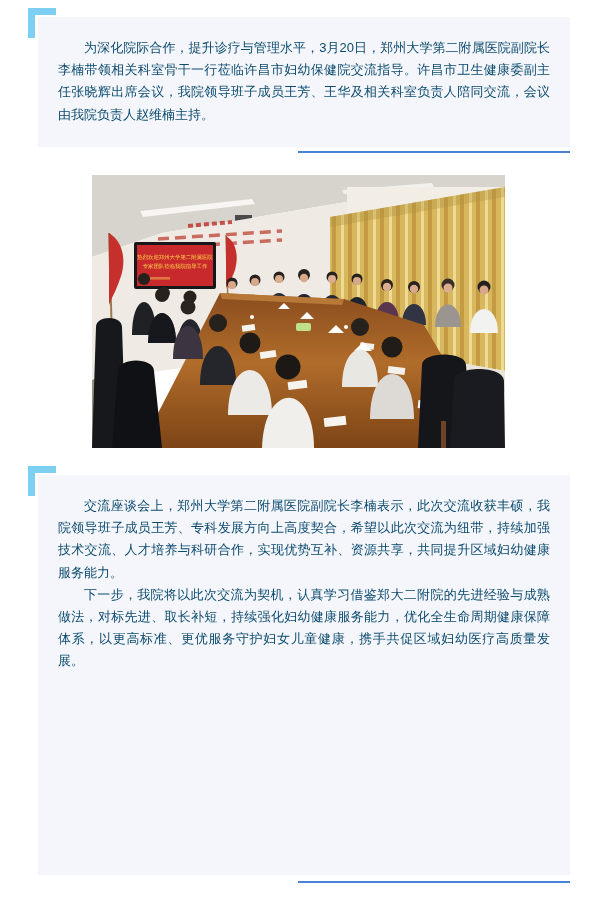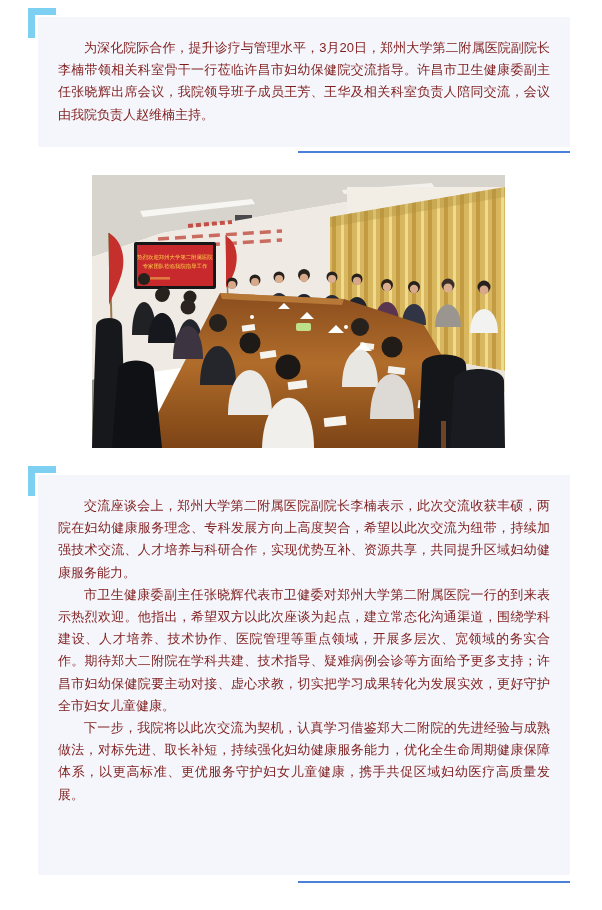--- a/index.html
+++ b/index.html
@@ -6,21 +6,21 @@
   body{font-family:"Liberation Sans","DejaVu Sans",sans-serif;}
   .page{position:relative;width:602px;height:910px;background:#ffffff;overflow:hidden;}
 
   
   .corner{position:absolute;width:21px;height:23px;border-left:7px solid #7ed0f2;border-top:7px solid #7ed0f2;}
   .corner-1{left:28px;top:8px;}
   .corner-2{left:28px;top:466px;}
 
   
   .panel{position:absolute;left:38px;width:532px;background:#f4f6fb;box-sizing:border-box;
-         padding:20px 20px;color:#7f1d1d;font-size:13px;line-height:22.2px;text-align:justify;}
+         padding:20px 20px;color:#0c4a6e;font-size:13px;line-height:22.2px;text-align:justify;}
   .panel p{margin:0;text-indent:2em;}
   .panel-1{top:17px;height:130px;}
   .panel-2{top:475px;height:400px;}
 
   
   .divider{position:absolute;height:2px;width:272px;left:298px;background:#4a80d8;}
   .divider-1{top:151px;}
   .divider-2{top:881px;}
 
   
@@ -224,19 +224,18 @@
         <path d="M26,196 C26,182 62,182 62,196 L70,273 L20,273 Z" fill="#101114"></path>
         <path d="M330,190 C330,176 374,176 374,190 L380,273 L326,273 Z" fill="#15161a"></path>
         <path d="M362,206 C362,190 412,190 412,206 L413,273 L358,273 Z" fill="#1a1b20"></path>
         <rect x="349" y="246" width="5" height="27" fill="#6e4426"></rect>
       </g>
     </svg>
   </figure>
 
   <div class="corner corner-2"></div>
   <section class="panel panel-2">
-    <p>交流座谈会上，郑州大学第二附属医院副院长李楠表示，此次交流收获丰硕，两院在妇幼健康服务理念、专科发展方向上高度契合，希望以此次交流为纽带，持续加强技术交流、人才培养与科研合作，实现优势互补、资源共享，共同提升区域妇幼健康服务能力。</p>
-    <p>市卫生健康委副主任张晓辉代表市卫健委对郑州大学第二附属医院一行的到来表示热烈欢迎。他指出，希望双方以此次座谈为起点，建立常态化沟通渠道，围绕学科建设、人才培养、技术协作、医院管理等重点领域，开展多层次、宽领域的务实合作。期待郑大二附院在学科共建、技术指导、疑难病例会诊等方面给予更多支持；许昌市妇幼保健院要主动对接、虚心求教，切实把学习成果转化为发展实效，更好守护全市妇女儿童健康。</p>
+    <p>交流座谈会上，郑州大学第二附属医院副院长李楠表示，此次交流收获丰硕，我院领导班子成员王芳、专科发展方向上高度契合，希望以此次交流为纽带，持续加强技术交流、人才培养与科研合作，实现优势互补、资源共享，共同提升区域妇幼健康服务能力。</p>
     <p>下一步，我院将以此次交流为契机，认真学习借鉴郑大二附院的先进经验与成熟做法，对标先进、取长补短，持续强化妇幼健康服务能力，优化全生命周期健康保障体系，以更高标准、更优服务守护妇女儿童健康，携手共促区域妇幼医疗高质量发展。</p>
   </section>
   <div class="divider divider-2"></div>
 
 </div>
 
 </body></html>

